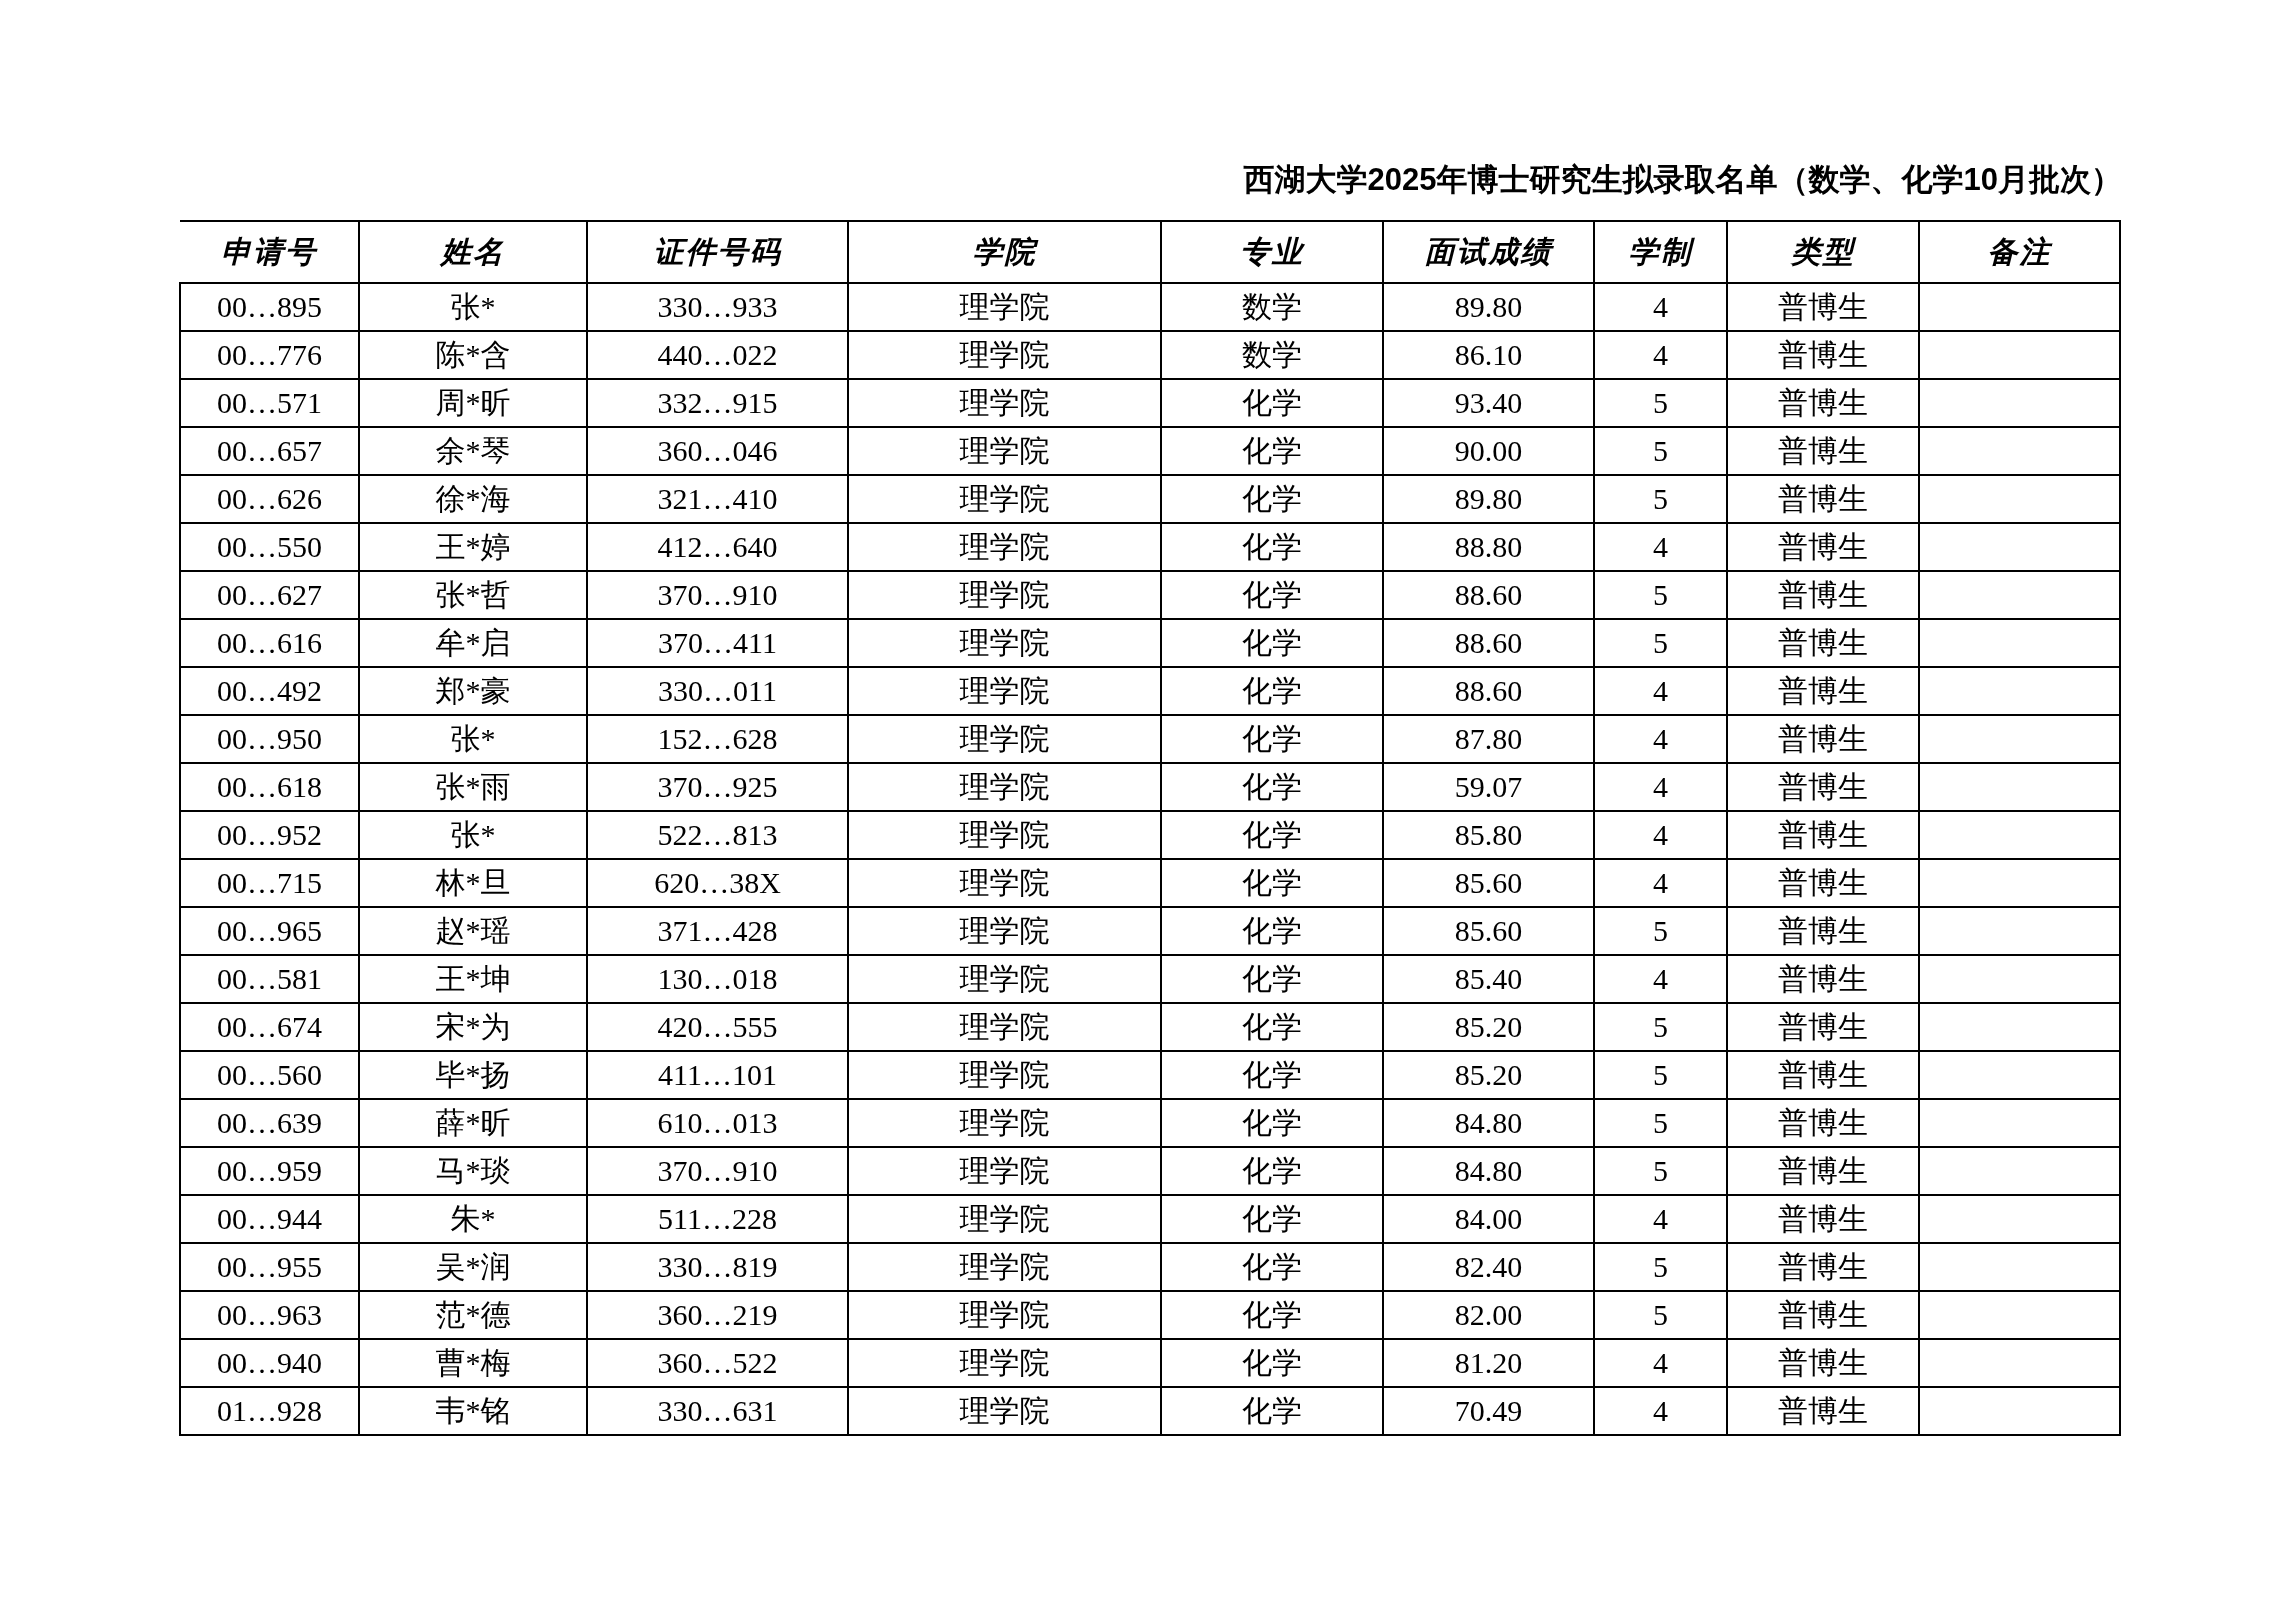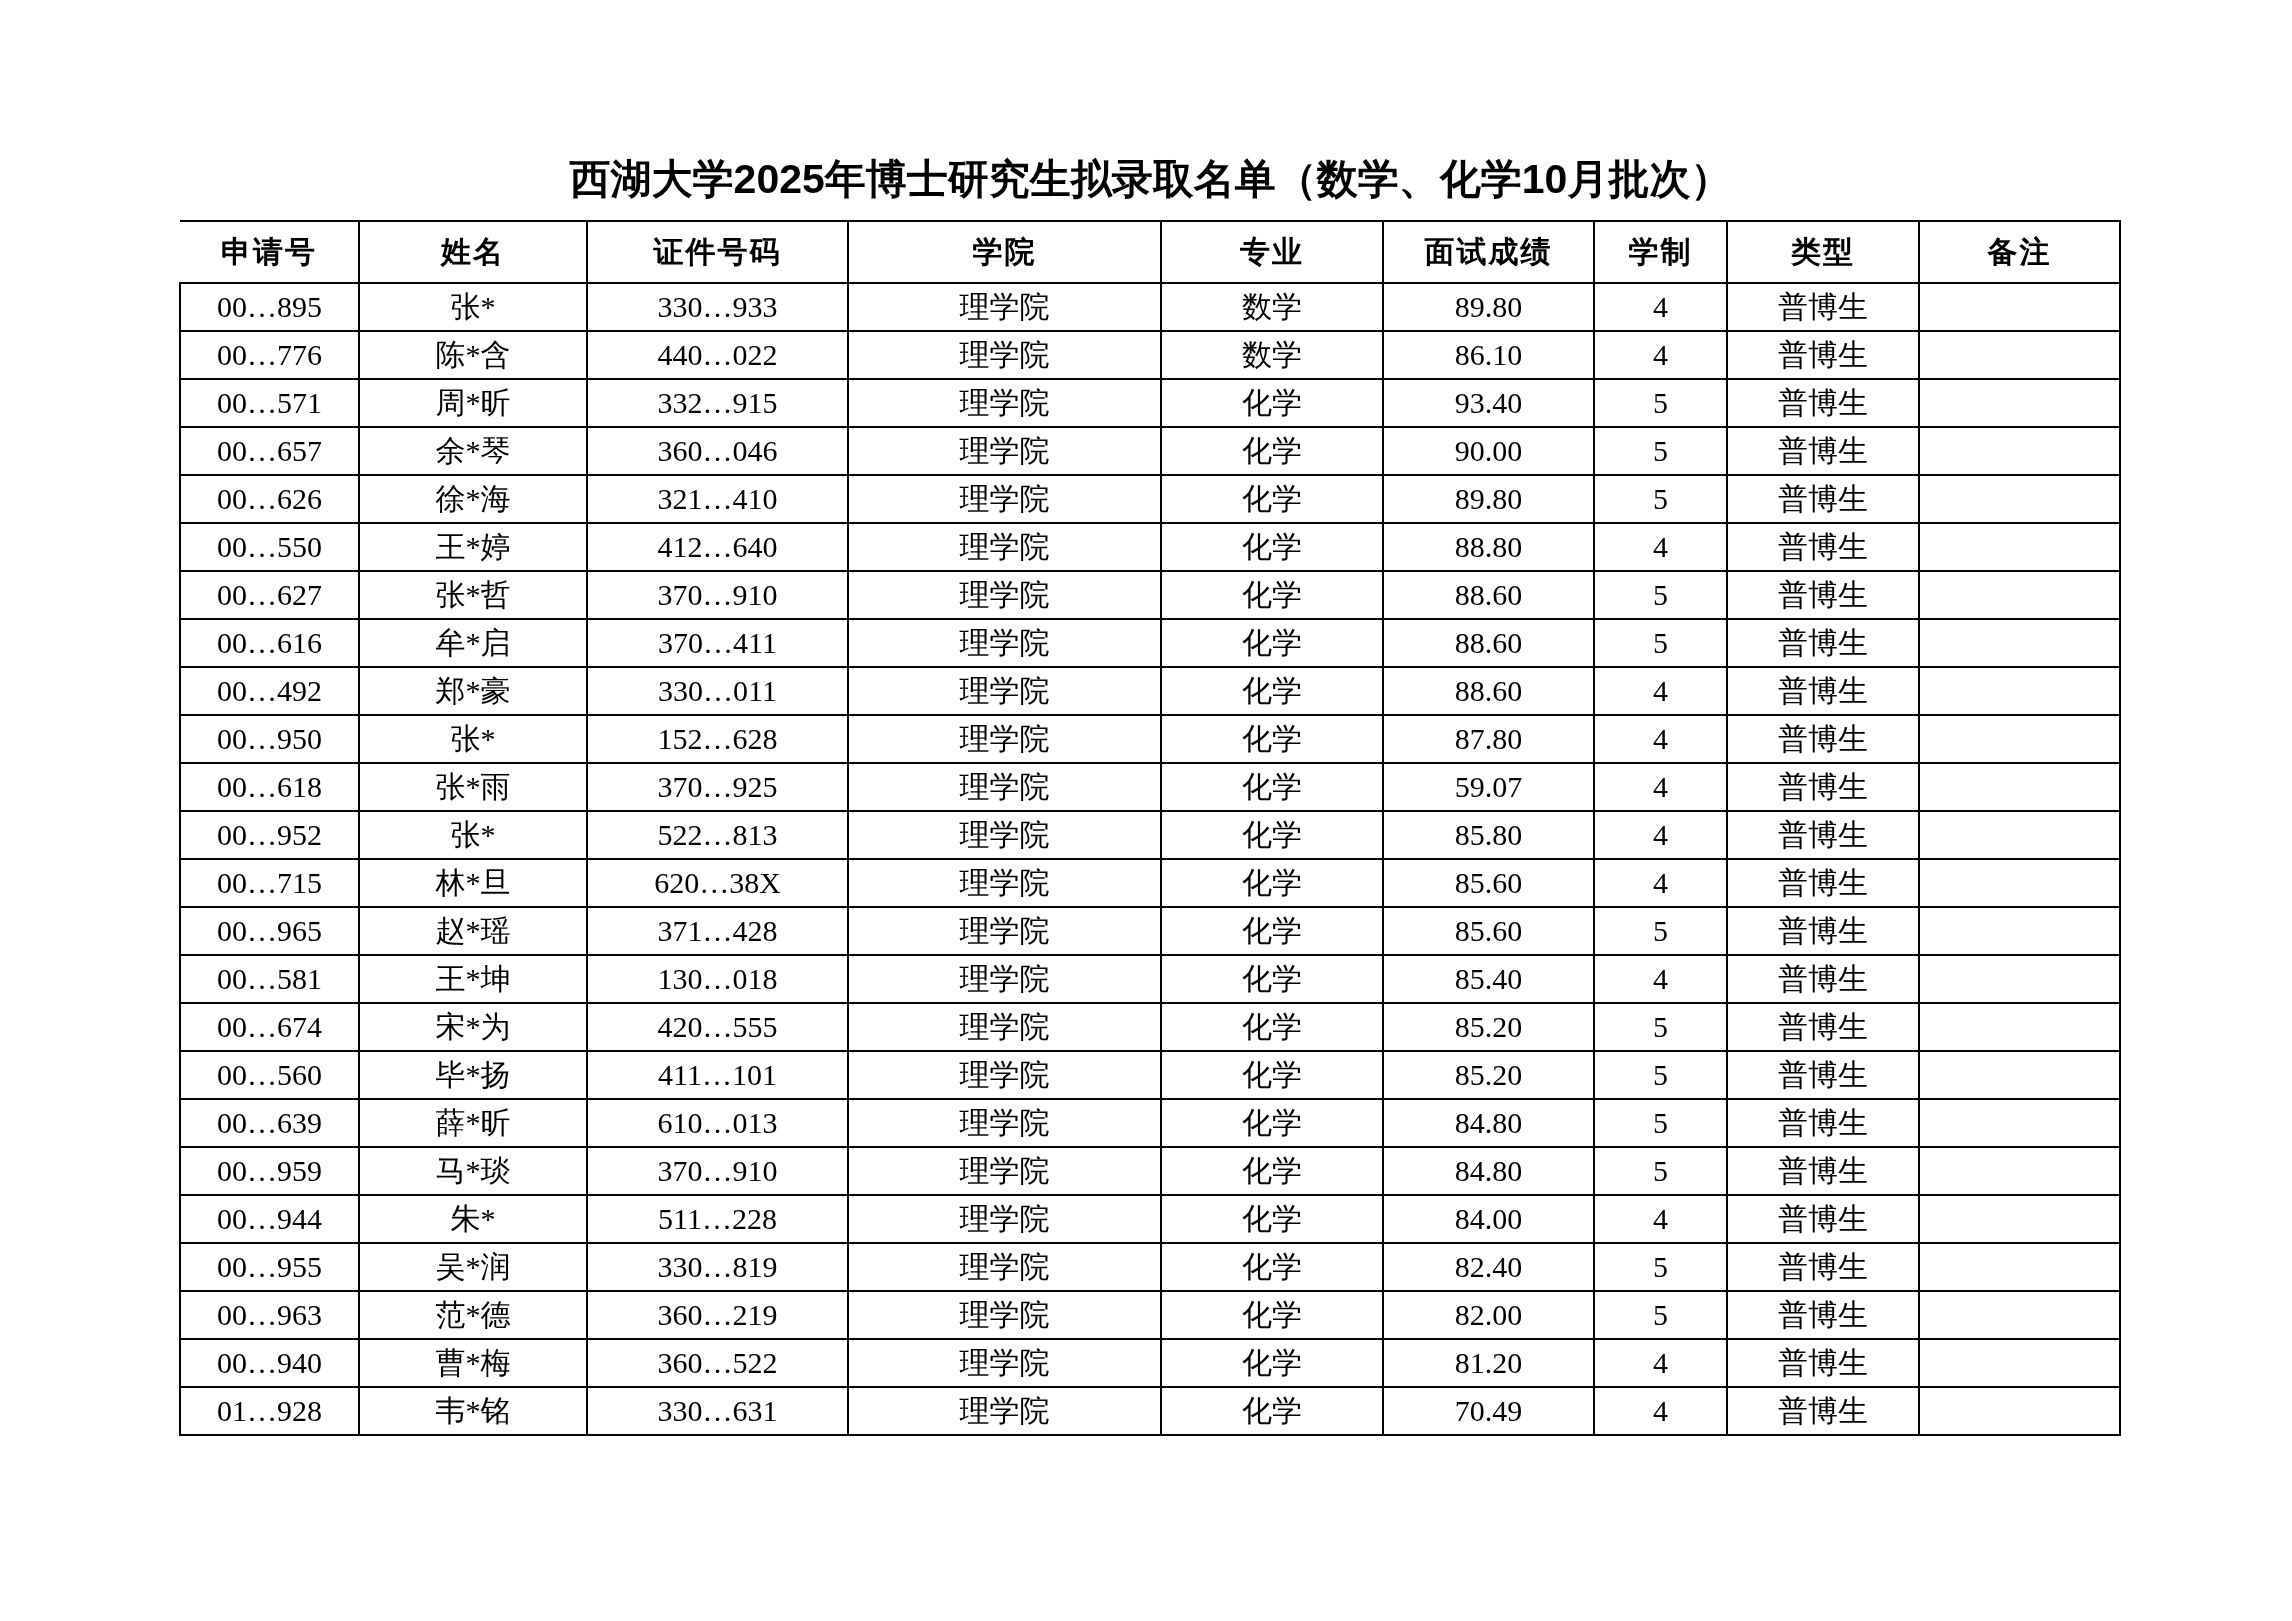--- a/index.html
+++ b/index.html
@@ -18,23 +18,23 @@
       position: absolute;
       left: 0; top: 0;
       width: 2293px;
       height: 1621px;
     }
     .doc-title {
       position: absolute;
       left: 179px;
       top: 155px;
       width: 1943px;
-      text-align: center;
+      text-align: right;
       font-family: "Liberation Sans", "DejaVu Sans", sans-serif;
-      font-size: 41px;
+      font-size: 31px;
       font-weight: bold;
       line-height: 49px;
       letter-spacing: 0px;
       white-space: nowrap;
     }
     table.roster {
       position: absolute;
       left: 179px;
       top: 220px;
       border-collapse: collapse;
@@ -47,20 +47,21 @@
       padding: 0;
       overflow: hidden;
       white-space: nowrap;
     }
     table.roster th {
       height: 60px;
       font-family: "Liberation Sans", "DejaVu Sans", sans-serif;
       font-weight: bold;
       font-size: 30px;
       letter-spacing: 2px;
+      font-style: italic;
     }
     table.roster thead tr th:first-child {
       border-left: none;
     }
     table.roster td {
       height: 46px;
       font-family: "Liberation Serif", "DejaVu Serif", serif;
       font-size: 30px;
     }
     .footer {

